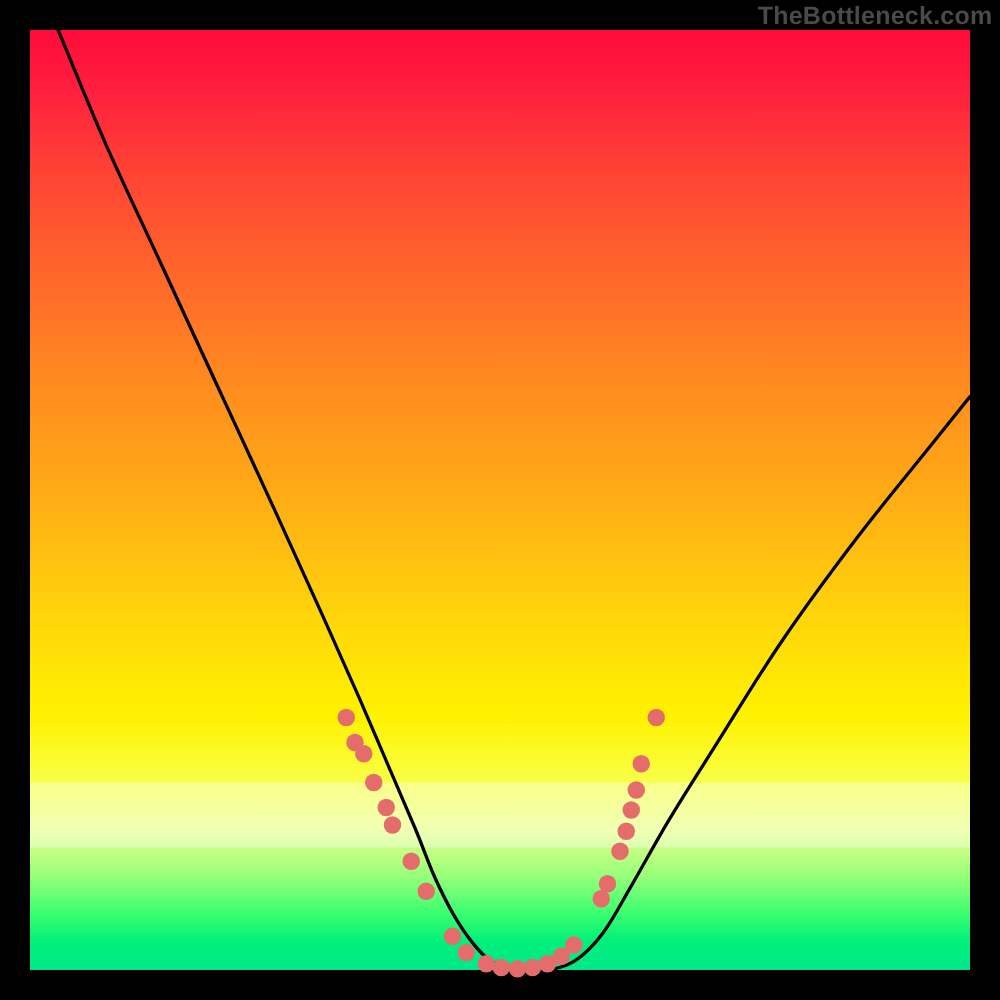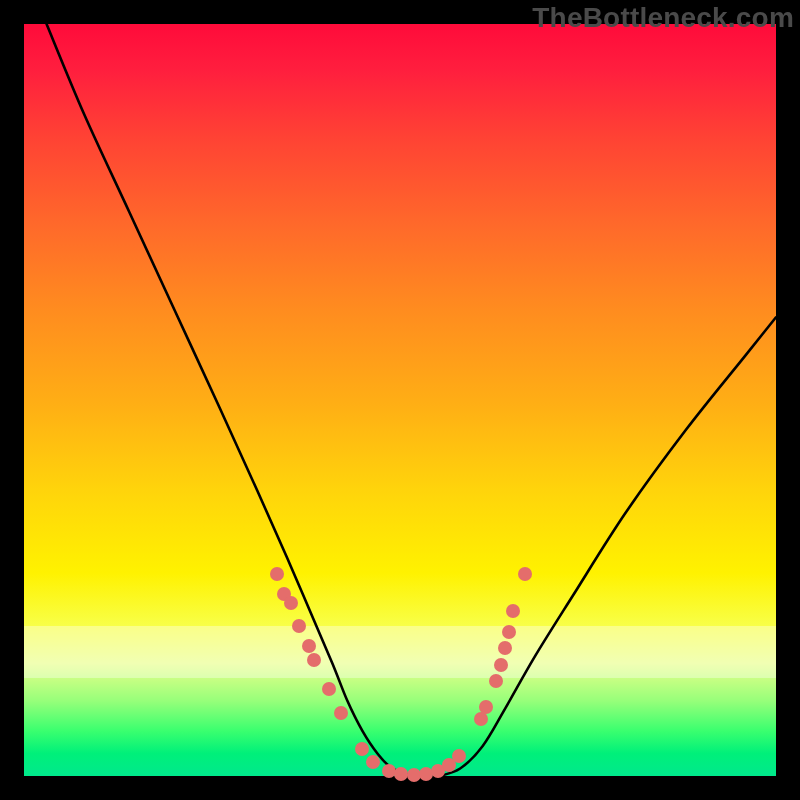--- a/index.html
+++ b/index.html
@@ -54,21 +54,21 @@
     position: absolute;
     left: 0; top: 0;
     width: 752px; height: 752px;
     pointer-events: none;
   }
   .watermark {
     position: absolute;
     top: 2px;
     right: 6px;
     color: #4a4a4a;
-    font-size: 28px;
+    font-size: 20px;
     font-weight: 600;
     letter-spacing: 0.2px;
     user-select: none;
     z-index: 5;
   }
   .dot {
     position: absolute;
     border-radius: 50%;
     background: #e46d6b;
     width: 14px;

